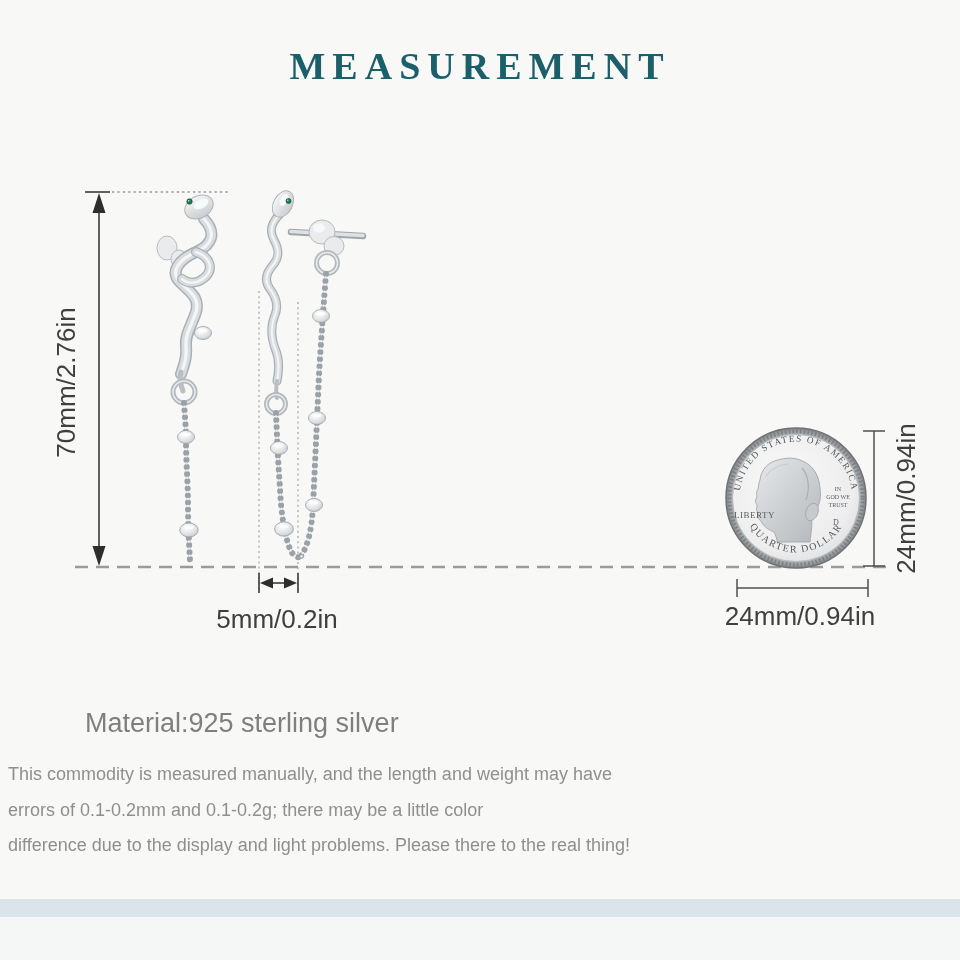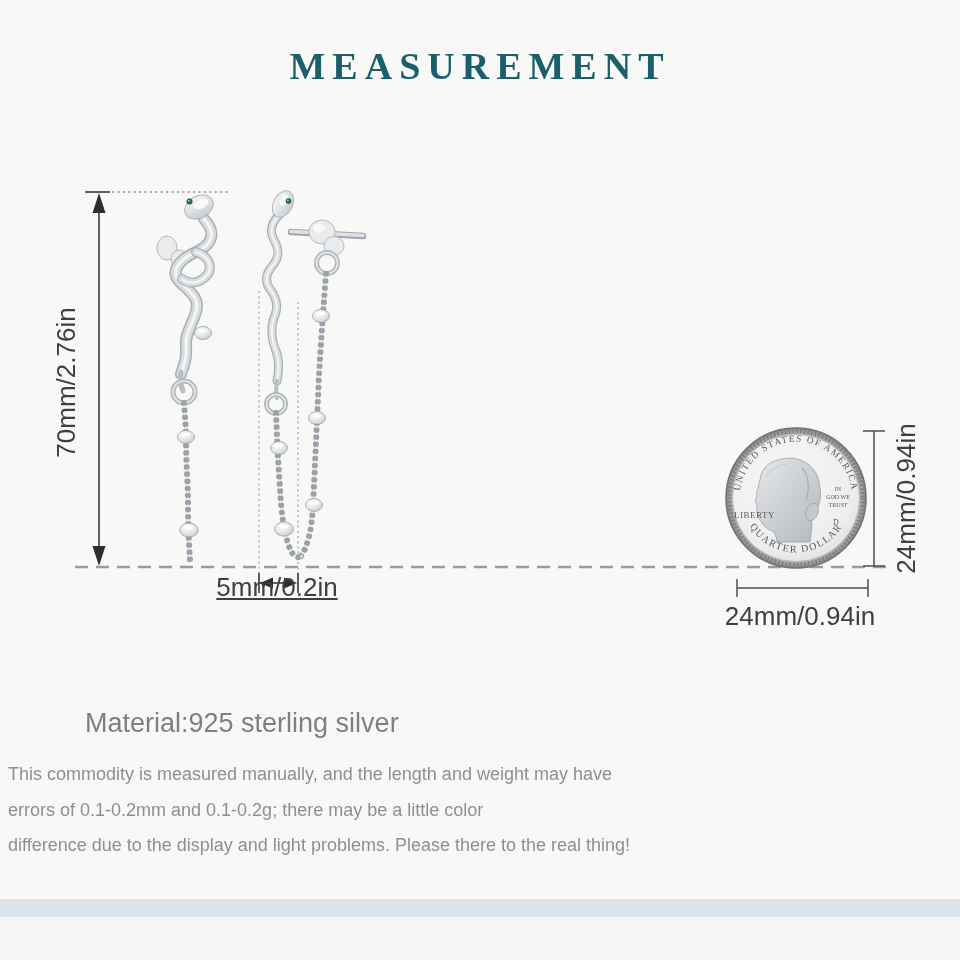--- a/index.html
+++ b/index.html
@@ -235,21 +235,21 @@
     </g>
 
     <g>
       <line class="coin-dim" x1="737" y1="579" x2="737" y2="597"></line>
       <line class="coin-dim" x1="737" y1="588" x2="868" y2="588"></line>
       <line class="coin-dim" x1="868" y1="579" x2="868" y2="597"></line>
     </g>
   </svg>
 
   <div class="dim-label rot" style="left:-84px;top:367px;width:300px;">70mm/2.76in</div>
-  <div class="dim-label" style="left:157px;top:572px;width:240px;text-decoration:underline;">5mm/0.2in</div>
+  <div class="dim-label" style="left:157px;top:604px;width:240px;">5mm/0.2in</div>
   <div class="dim-label rot" style="left:756px;top:483px;width:300px;">24mm/0.94in</div>
   <div class="dim-label" style="left:680px;top:601px;width:240px;">24mm/0.94in</div>
 
   <div class="specs">
     <span>Material:925 sterling silver</span>
   </div>
 
   <div class="disclaimer">
     <div>This commodity is measured manually, and the length and weight may have</div>
     <div>errors of 0.1-0.2mm and 0.1-0.2g; there may be a little color</div>

